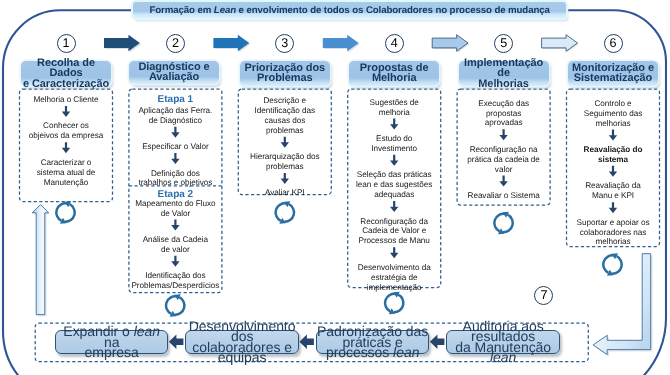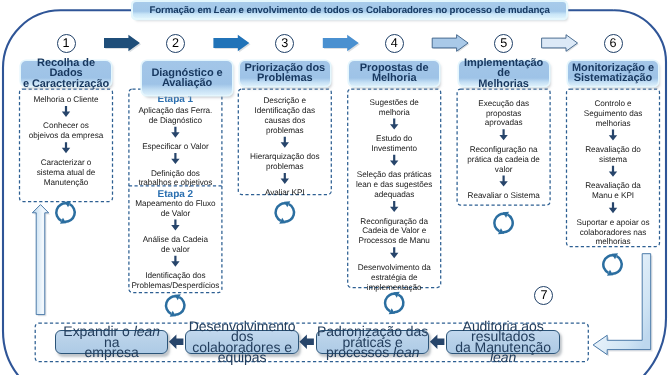--- a/index.html
+++ b/index.html
@@ -176,21 +176,21 @@
     <div class="abs numc" style="left:494.1px;top:33.5px;">
       <span>5</span>
     </div>
     <div class="abs numc" style="left:603.5px;top:33.5px;">
       <span>6</span>
     </div>
     <div class="abs stage-head" style="left:21px;top:60.8px;width:90px;height:25.2px;">
       <span style="white-space: pre-line;">Recolha de Dados
 e Caracterização</span>
     </div>
-    <div class="abs stage-head" style="left:142px;top:60.8px;width:90px;height:34px;">
+    <div class="abs stage-head" style="left:129px;top:60.8px;width:90px;height:23px;">
       <span style="white-space: pre-line;">Diagnóstico e
 Avaliação</span>
     </div>
     <div class="abs stage-head" style="left:239.8px;top:60.8px;width:90px;height:25.2px;">
       <span style="white-space: pre-line;">Priorização dos
 Problemas</span>
     </div>
     <div class="abs stage-head" style="left:349.2px;top:60.8px;width:90px;height:25.2px;">
       <span style="white-space: pre-line;">Propostas de
 Melhoria</span>
@@ -232,21 +232,21 @@
     <div class="step abs" style="left: 457.1px; top: 98.65px; width: 93px; position: absolute;">Execução das
 propostas
 aprovadas</div>
     <div class="step abs" style="left: 457.1px; top: 144.85px; width: 93px; position: absolute;">Reconfiguração na
 prática da cadeia de
 valor</div>
     <div class="step abs" style="left: 457.1px; top: 191.05px; width: 93px; position: absolute;">Reavaliar  o Sistema</div>
     <div class="step abs" style="left: 566.5px; top: 98.85px; width: 93px; position: absolute;">Controlo e
 Seguimento das
 melhorias</div>
-    <div class="step abs" style="left: 566.5px; top: 145.05px; width: 93px; position: absolute;">Reavaliação do
+    <div class="step abs" style="left: 566.5px; top: 145.05px; width: 93px; position: absolute; font-weight: bold;">Reavaliação do
 sistema</div>
     <div class="step abs" style="left: 566.5px; top: 181.35px; width: 93px; position: absolute;">Reavaliação  da
 Manu  e KPI</div>
     <div class="step abs" style="left: 566.5px; top: 217.65px; width: 93px; position: absolute;">Suportar e apoiar os
 colaboradores nas
 melhorias</div>
     <div class="abs subhead" style="left:128.9px;top:94.95px;width:93px;">Etapa 1</div>
     <div class="step abs" style="left: 128.9px; top: 105.85px; width: 93px; position: absolute;">Aplicação das Ferra.
 de Diagnóstico</div>
     <div class="step abs" style="left: 128.9px; top: 142.15px; width: 93px; position: absolute;">Especificar o Valor</div>

